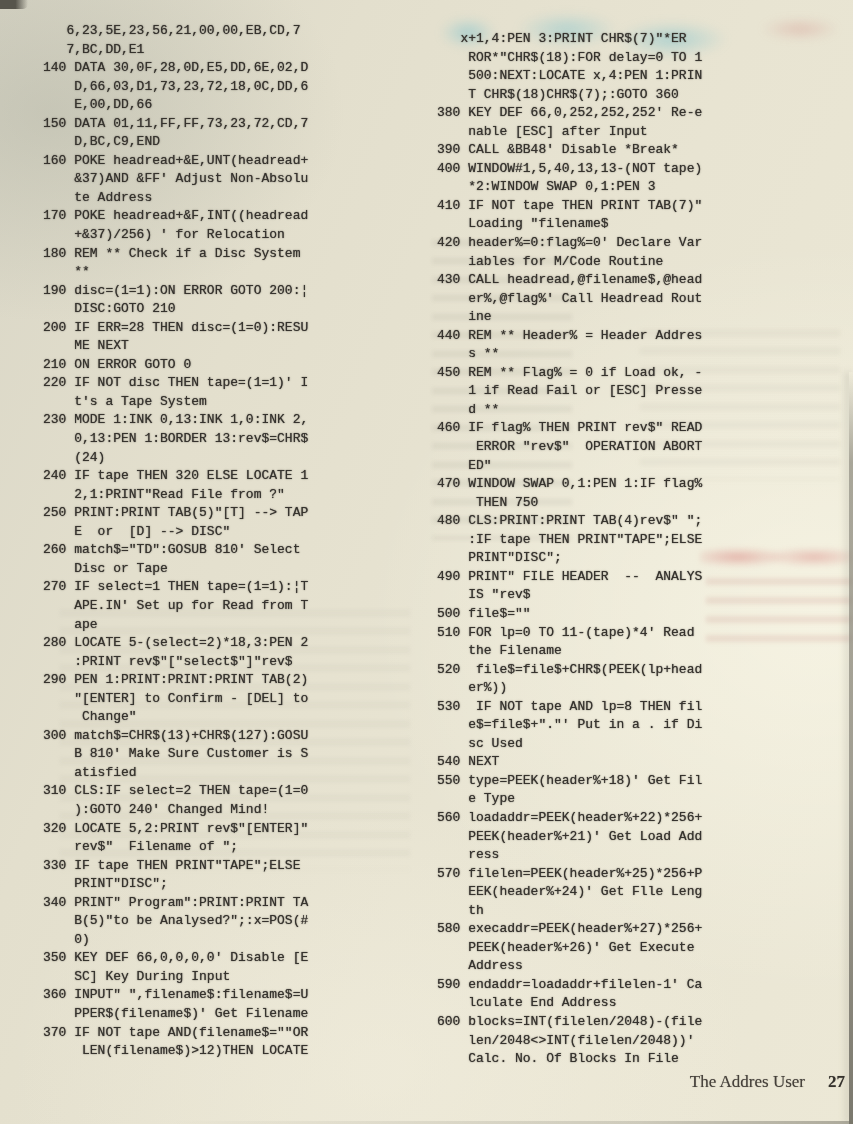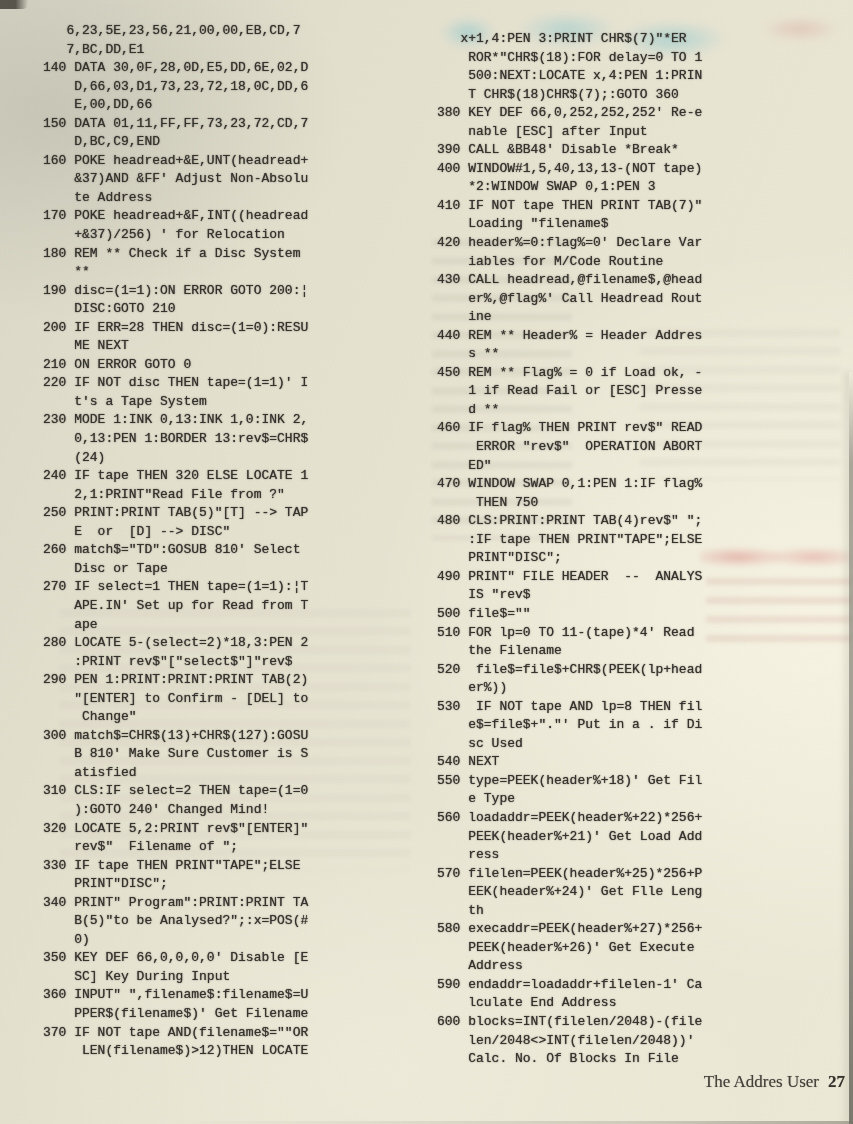--- a/index.html
+++ b/index.html
@@ -30,21 +30,21 @@
   .col-left{left:34px;top:13px;}
   .col-right{left:428px;top:21px;}
 
   
   .footer{
     position:absolute;top:1072px;right:8px;
     font-family:"Liberation Serif","DejaVu Serif",serif;
     font-size:17px;color:var(--footer-ink,#45403a);
     text-shadow:0 0 1px rgba(69,64,58,0.5);
   }
-  .footer .pagenum{font-weight:bold;margin-left:9px;color:#33302b;}
+  .footer .pagenum{font-weight:bold;margin-left:23px;color:#33302b;}
 
   
   .ghost{position:absolute;pointer-events:none;}
   .ghost-heading{
     left:432px;top:4px;width:300px;height:64px;
     background:
       radial-gradient(ellipse 40px 22px at 12% 45%, rgba(98,186,204,0.45), rgba(98,186,204,0) 70%),
       radial-gradient(ellipse 70px 24px at 45% 40%, rgba(98,186,204,0.38), rgba(98,186,204,0) 72%),
       radial-gradient(ellipse 80px 26px at 80% 55%, rgba(98,186,204,0.42), rgba(98,186,204,0) 70%);
     filter:blur(5px);

